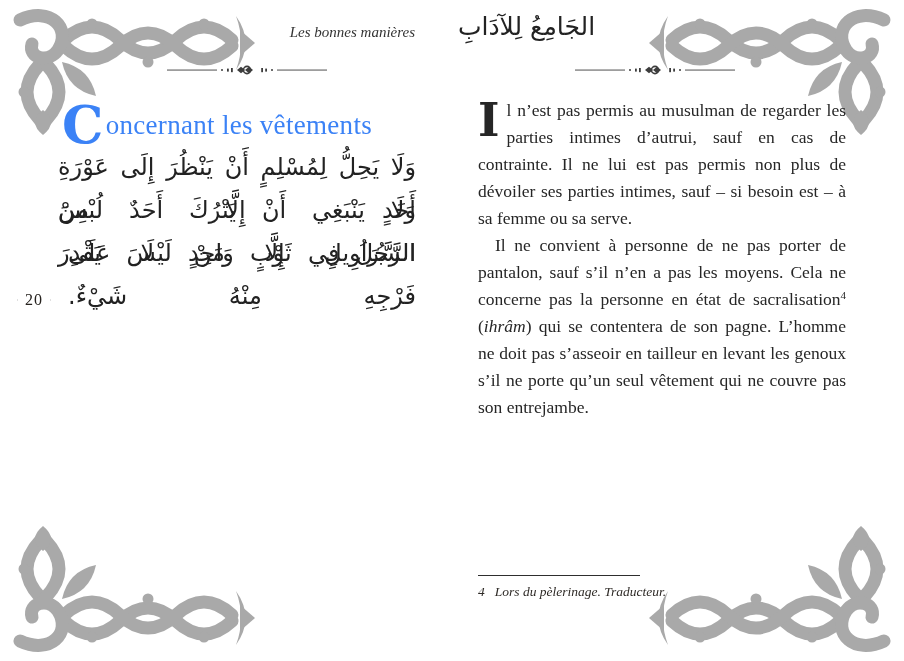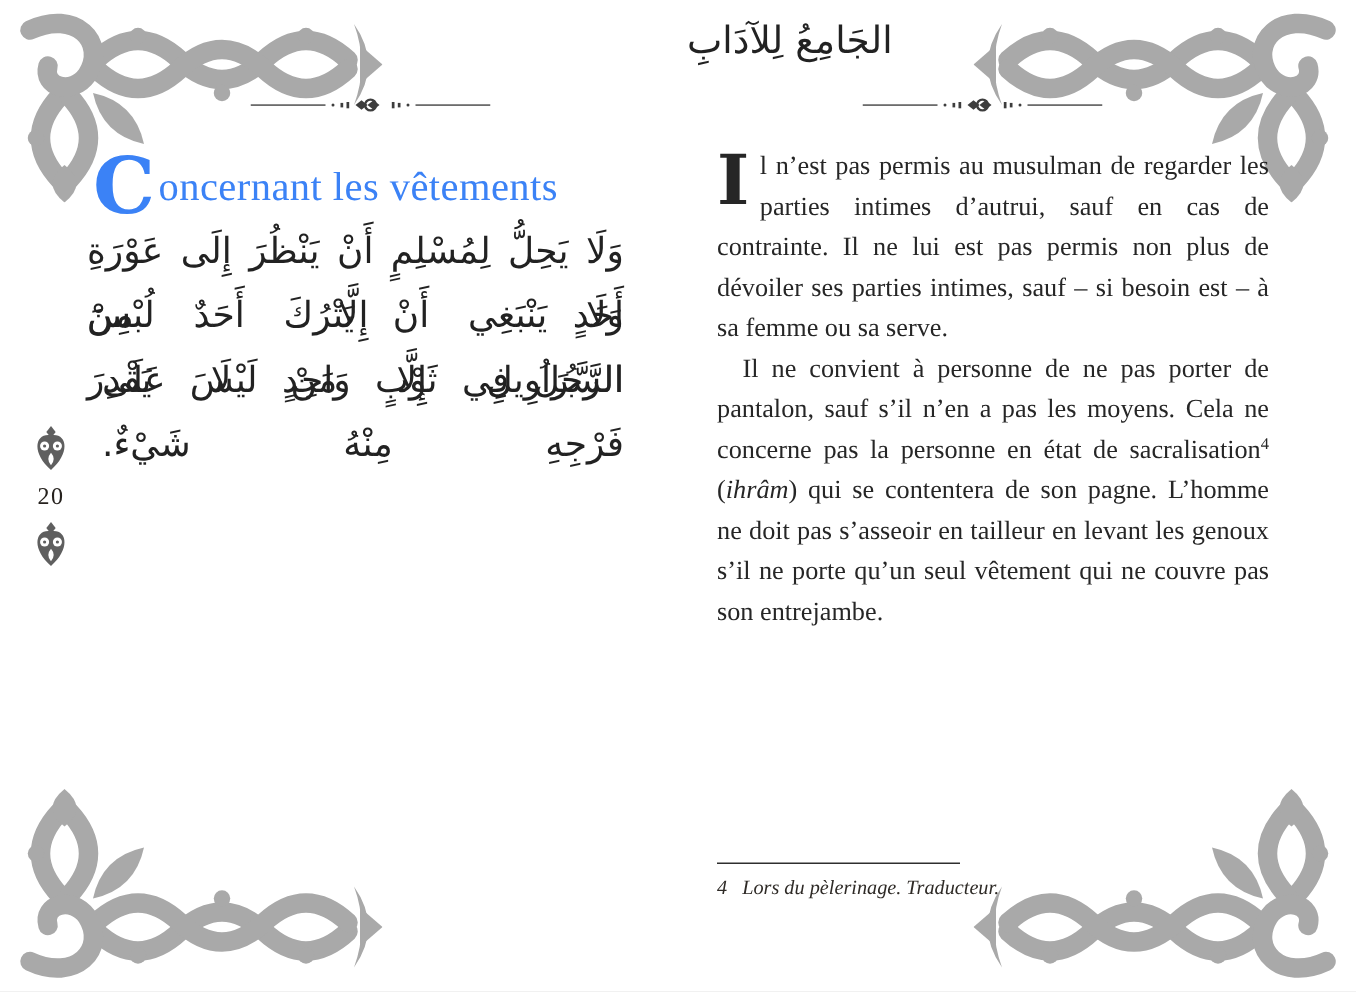--- a/index.html
+++ b/index.html
@@ -51,21 +51,21 @@
   .arabic-block{
     position:absolute;top:146px;left:58px;width:358px;
     direction:rtl;font-family:"DejaVu Sans",sans-serif;
     font-size:24px;line-height:43px;color:#222;
   }
   .ar-line{text-align:justify;text-align-last:justify;height:43px;overflow:visible;}
   .ar-line:last-child{text-align-last:justify;margin-left:10px;}
 
   
   .margin-col{
-    position:absolute;top:284px;width:34px;display:flex;flex-direction:column;
+    position:absolute;top:284px;width:34px;display:flex;flex-direction:row;
     align-items:center;gap:7px;
   }
   .margin-col.left{left:17px}
   .margin-col.right{left:849px}
   .margin-orn{width:28px;height:32px;color:var(--margin-orn);}
   .page-num{font-size:16px;letter-spacing:1px;color:#26221e;}
 
   
   .french-block{
     position:absolute;top:97px;left:478px;width:368px;
@@ -158,20 +158,21 @@
   <svg class="corner tr">
       <use href="#orn-corner"></use>
     </svg>
   <svg class="corner bl">
       <use href="#orn-corner"></use>
     </svg>
   <svg class="corner br">
       <use href="#orn-corner"></use>
     </svg>
 
+  <div class="run-head-left">Les bonnes manières</div>
 
   <svg class="divider left">
       <use href="#orn-divider"></use>
     </svg>
 
   <h1 class="chapter-title" style="margin:0;font-weight:normal;"><span class="tdrop">C</span><span>oncernant les vêtements</span></h1>
 
   <div class="arabic-block" dir="rtl" lang="ar">
     <div class="ar-line">وَلَا يَحِلُّ لِمُسْلِمٍ أَنْ يَنْظُرَ إِلَى عَوْرَةِ أَحَدٍ إِلَّا مِنْ</div>
     <div class="ar-line">وَلَا يَنْبَغِي أَنْ يَتْرُكَ أَحَدٌ لُبْسَ السَّرَاوِيلِ إِلَّا مَنْ لَا يَقْدِرَ</div>

